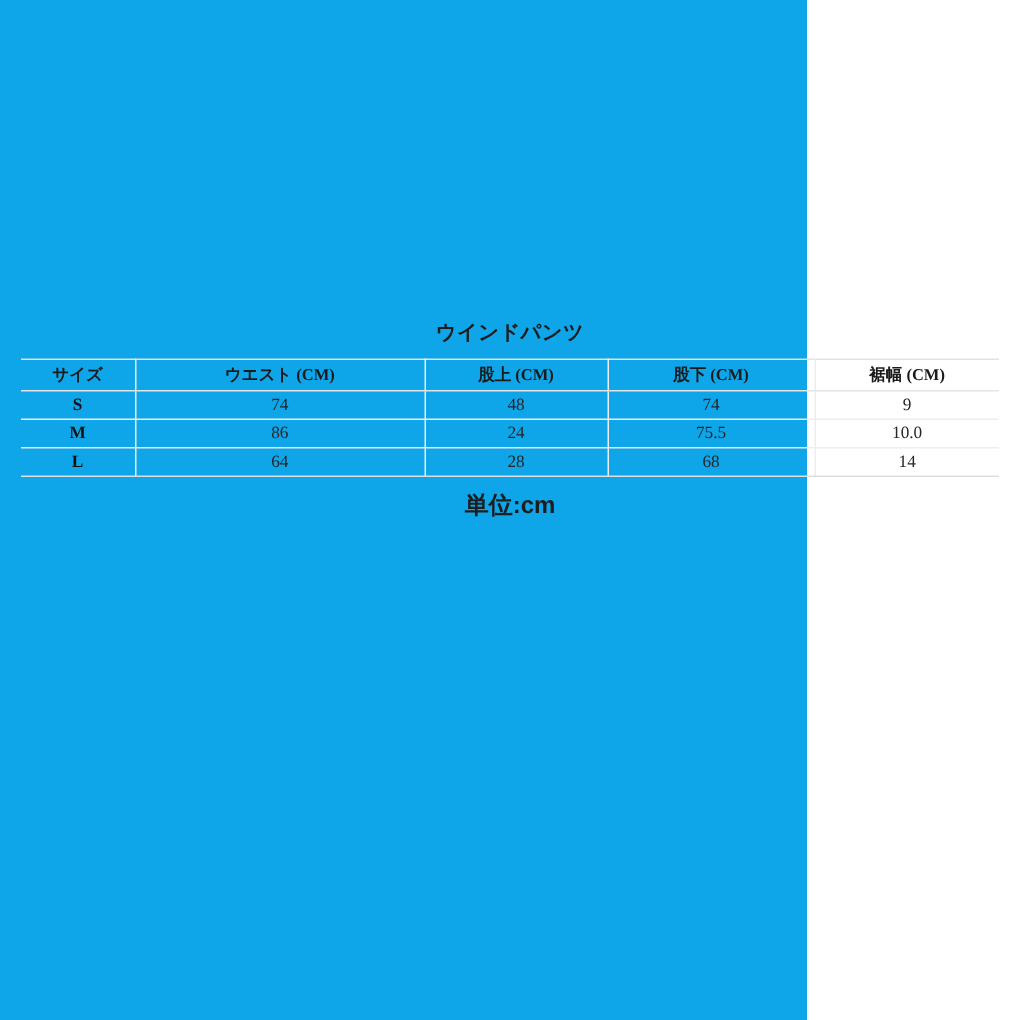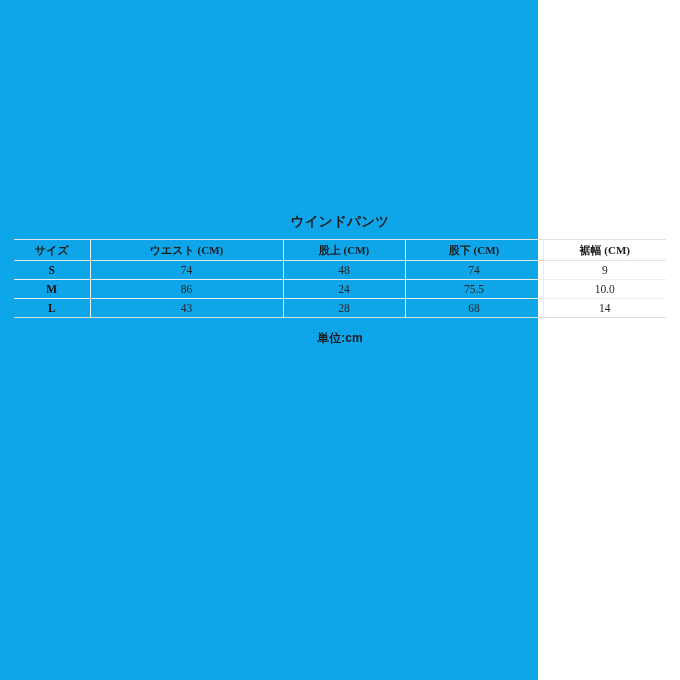--- a/index.html
+++ b/index.html
@@ -93,21 +93,21 @@
     color: #111111;
     font-size: 11.5px;
   }
 
   table.size-table tbody tr:last-child td {
     border-bottom: 1px solid #dedede;
   }
 
   .unit-note {
     text-align: center;
-    font-size: 12px;
+    font-size: 16px;
     font-weight: bold;
     color: #1d1d1d;
     padding-top: 12px;
     line-height: 16px;
   }
 </style>
 </head>
 <body>
 
 <div id="page">
@@ -144,21 +144,21 @@
           </tr>
           <tr>
             <td class="size-cell">M</td>
             <td>86</td>
             <td>24</td>
             <td>75.5</td>
             <td>10.0</td>
           </tr>
           <tr>
             <td class="size-cell">L</td>
-            <td>43</td>
+            <td>64</td>
             <td>28</td>
             <td>68</td>
             <td>14</td>
           </tr>
         </tbody>
       </table>
     </div>
 
     <div class="unit-note">単位:cm</div>
 

